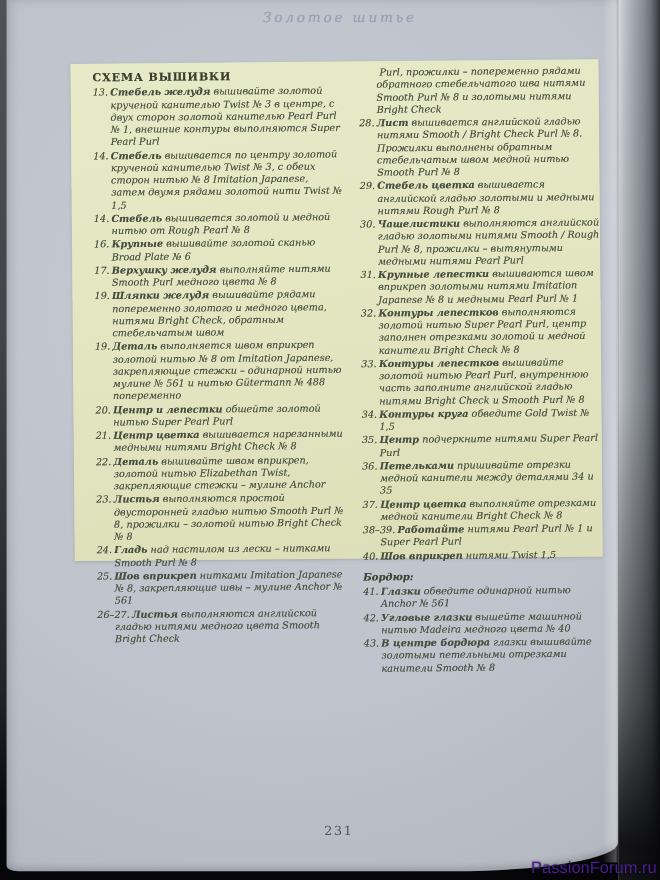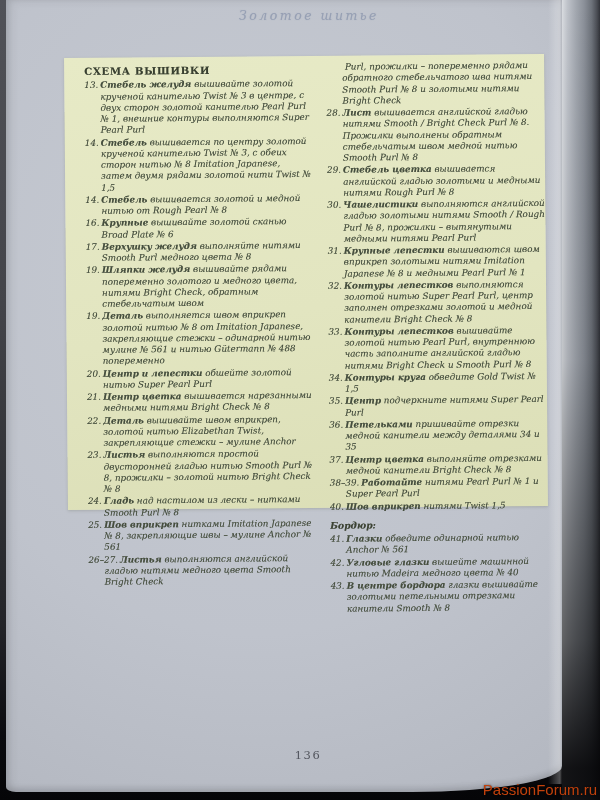--- a/index.html
+++ b/index.html
@@ -55,21 +55,21 @@
   .num{display:inline-block;box-sizing:border-box;min-width:16px;margin-left:-16px;padding-right:2px;}
   .lead{font-weight:bold;}
   .border-head{font-weight:bold;font-style:italic;font-size:9.2px;margin:7px 0 3px 0;color:#3c4334;}
   
   .page-number{
     position:absolute;left:302px;top:748px;transform:translateX(-50%);
     font-size:11.5px;letter-spacing:1.5px;color:#53565e;
   }
   .watermark{
     position:absolute;right:3px;bottom:2px;
-    font-family:"Liberation Sans",sans-serif;font-size:15px;color:#c2410c;
+    font-family:"Liberation Sans",sans-serif;font-size:15px;color:#4c1d95;
     text-shadow:0 0 2px rgba(0,0,0,0.6);
   }
 </style>
 </head>
 <body>
 
 <div class="page">
   <div class="running-title">Золотое шитье</div>
 
   <div class="panel">
@@ -143,18 +143,18 @@
           <div class="item"><span class="num">41.</span><b class="lead">Глазки</b> <span class="rest">обведите одинарной нитью Anchor № 561</span></div>
 
           <div class="item"><span class="num">42.</span><b class="lead">Угловые глазки</b> <span class="rest">вышейте машинной нитью Madeira медного цвета № 40</span></div>
 
           <div class="item"><span class="num">43.</span><b class="lead">В центре бордюра</b> <span class="rest">глазки вышивайте золотыми петельными отрезками канители Smooth № 8</span></div>
         </div>
     </div>
 
   </div>
 
-  <div class="page-number">136</div>
+  <div class="page-number">231</div>
 </div>
 
 <div class="edge-highlight"></div>
 <div class="page-edge"></div>
 <div class="watermark">PassionForum.ru</div>
 
 </body></html>

